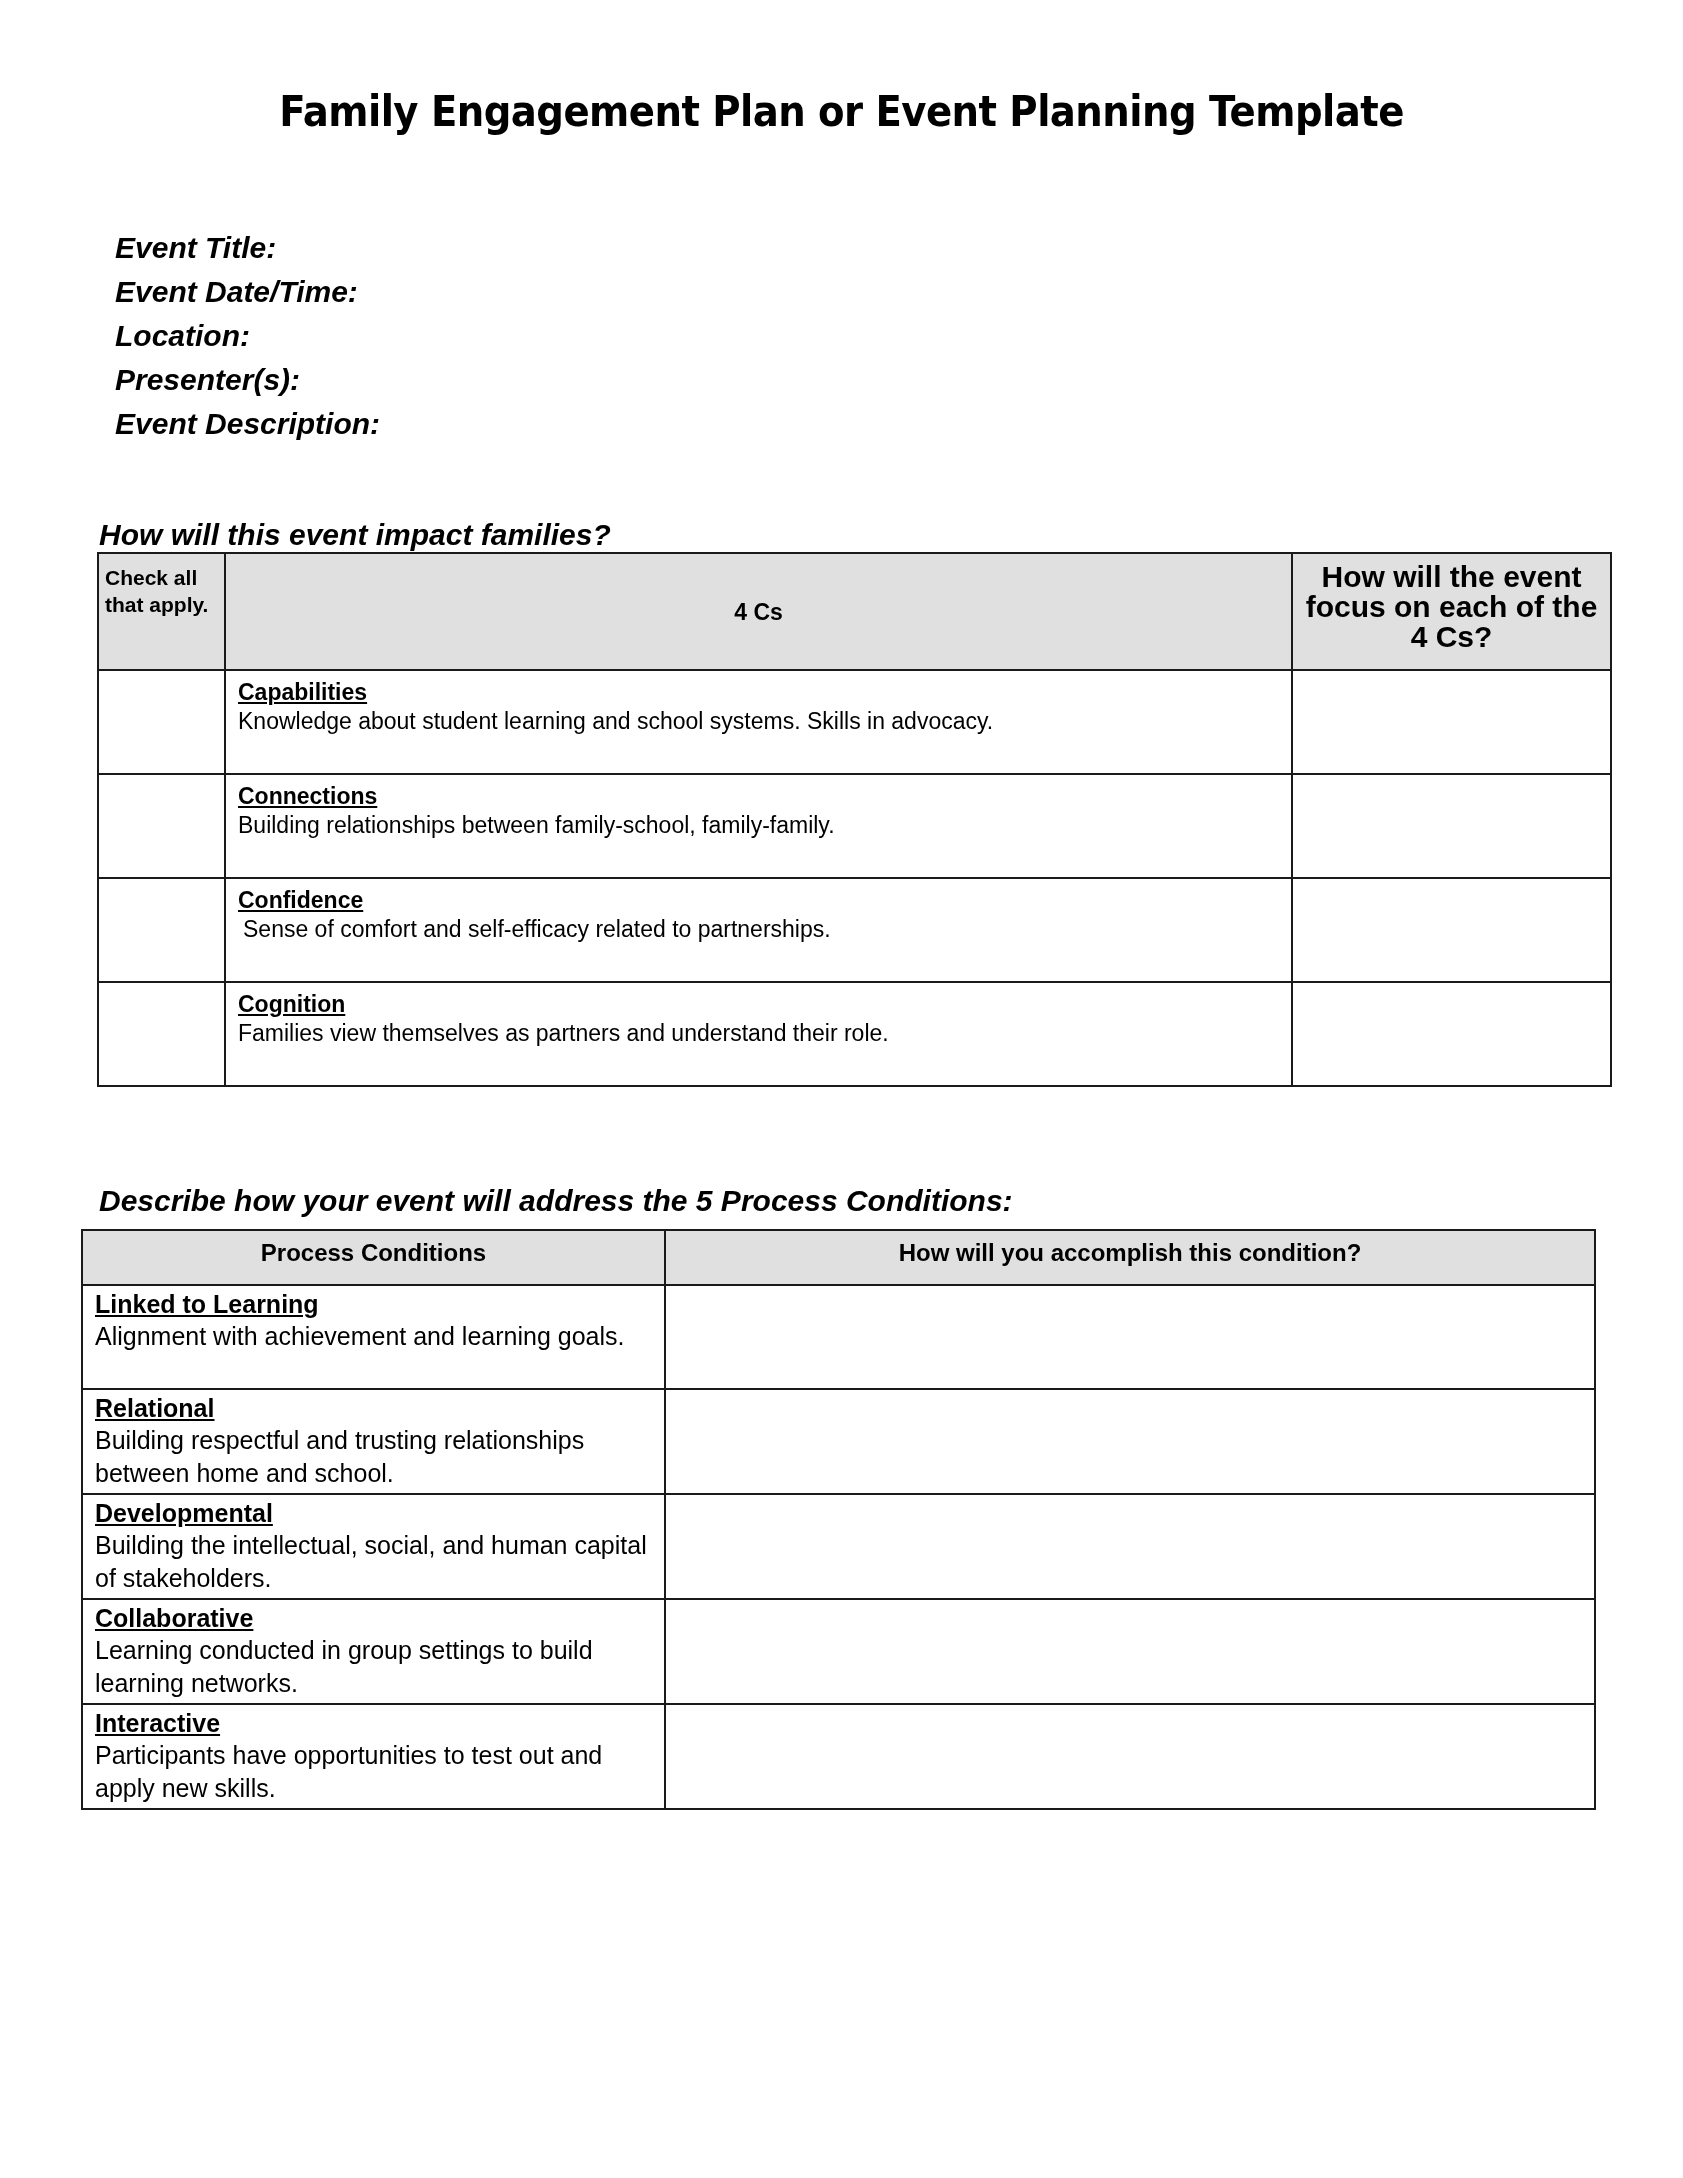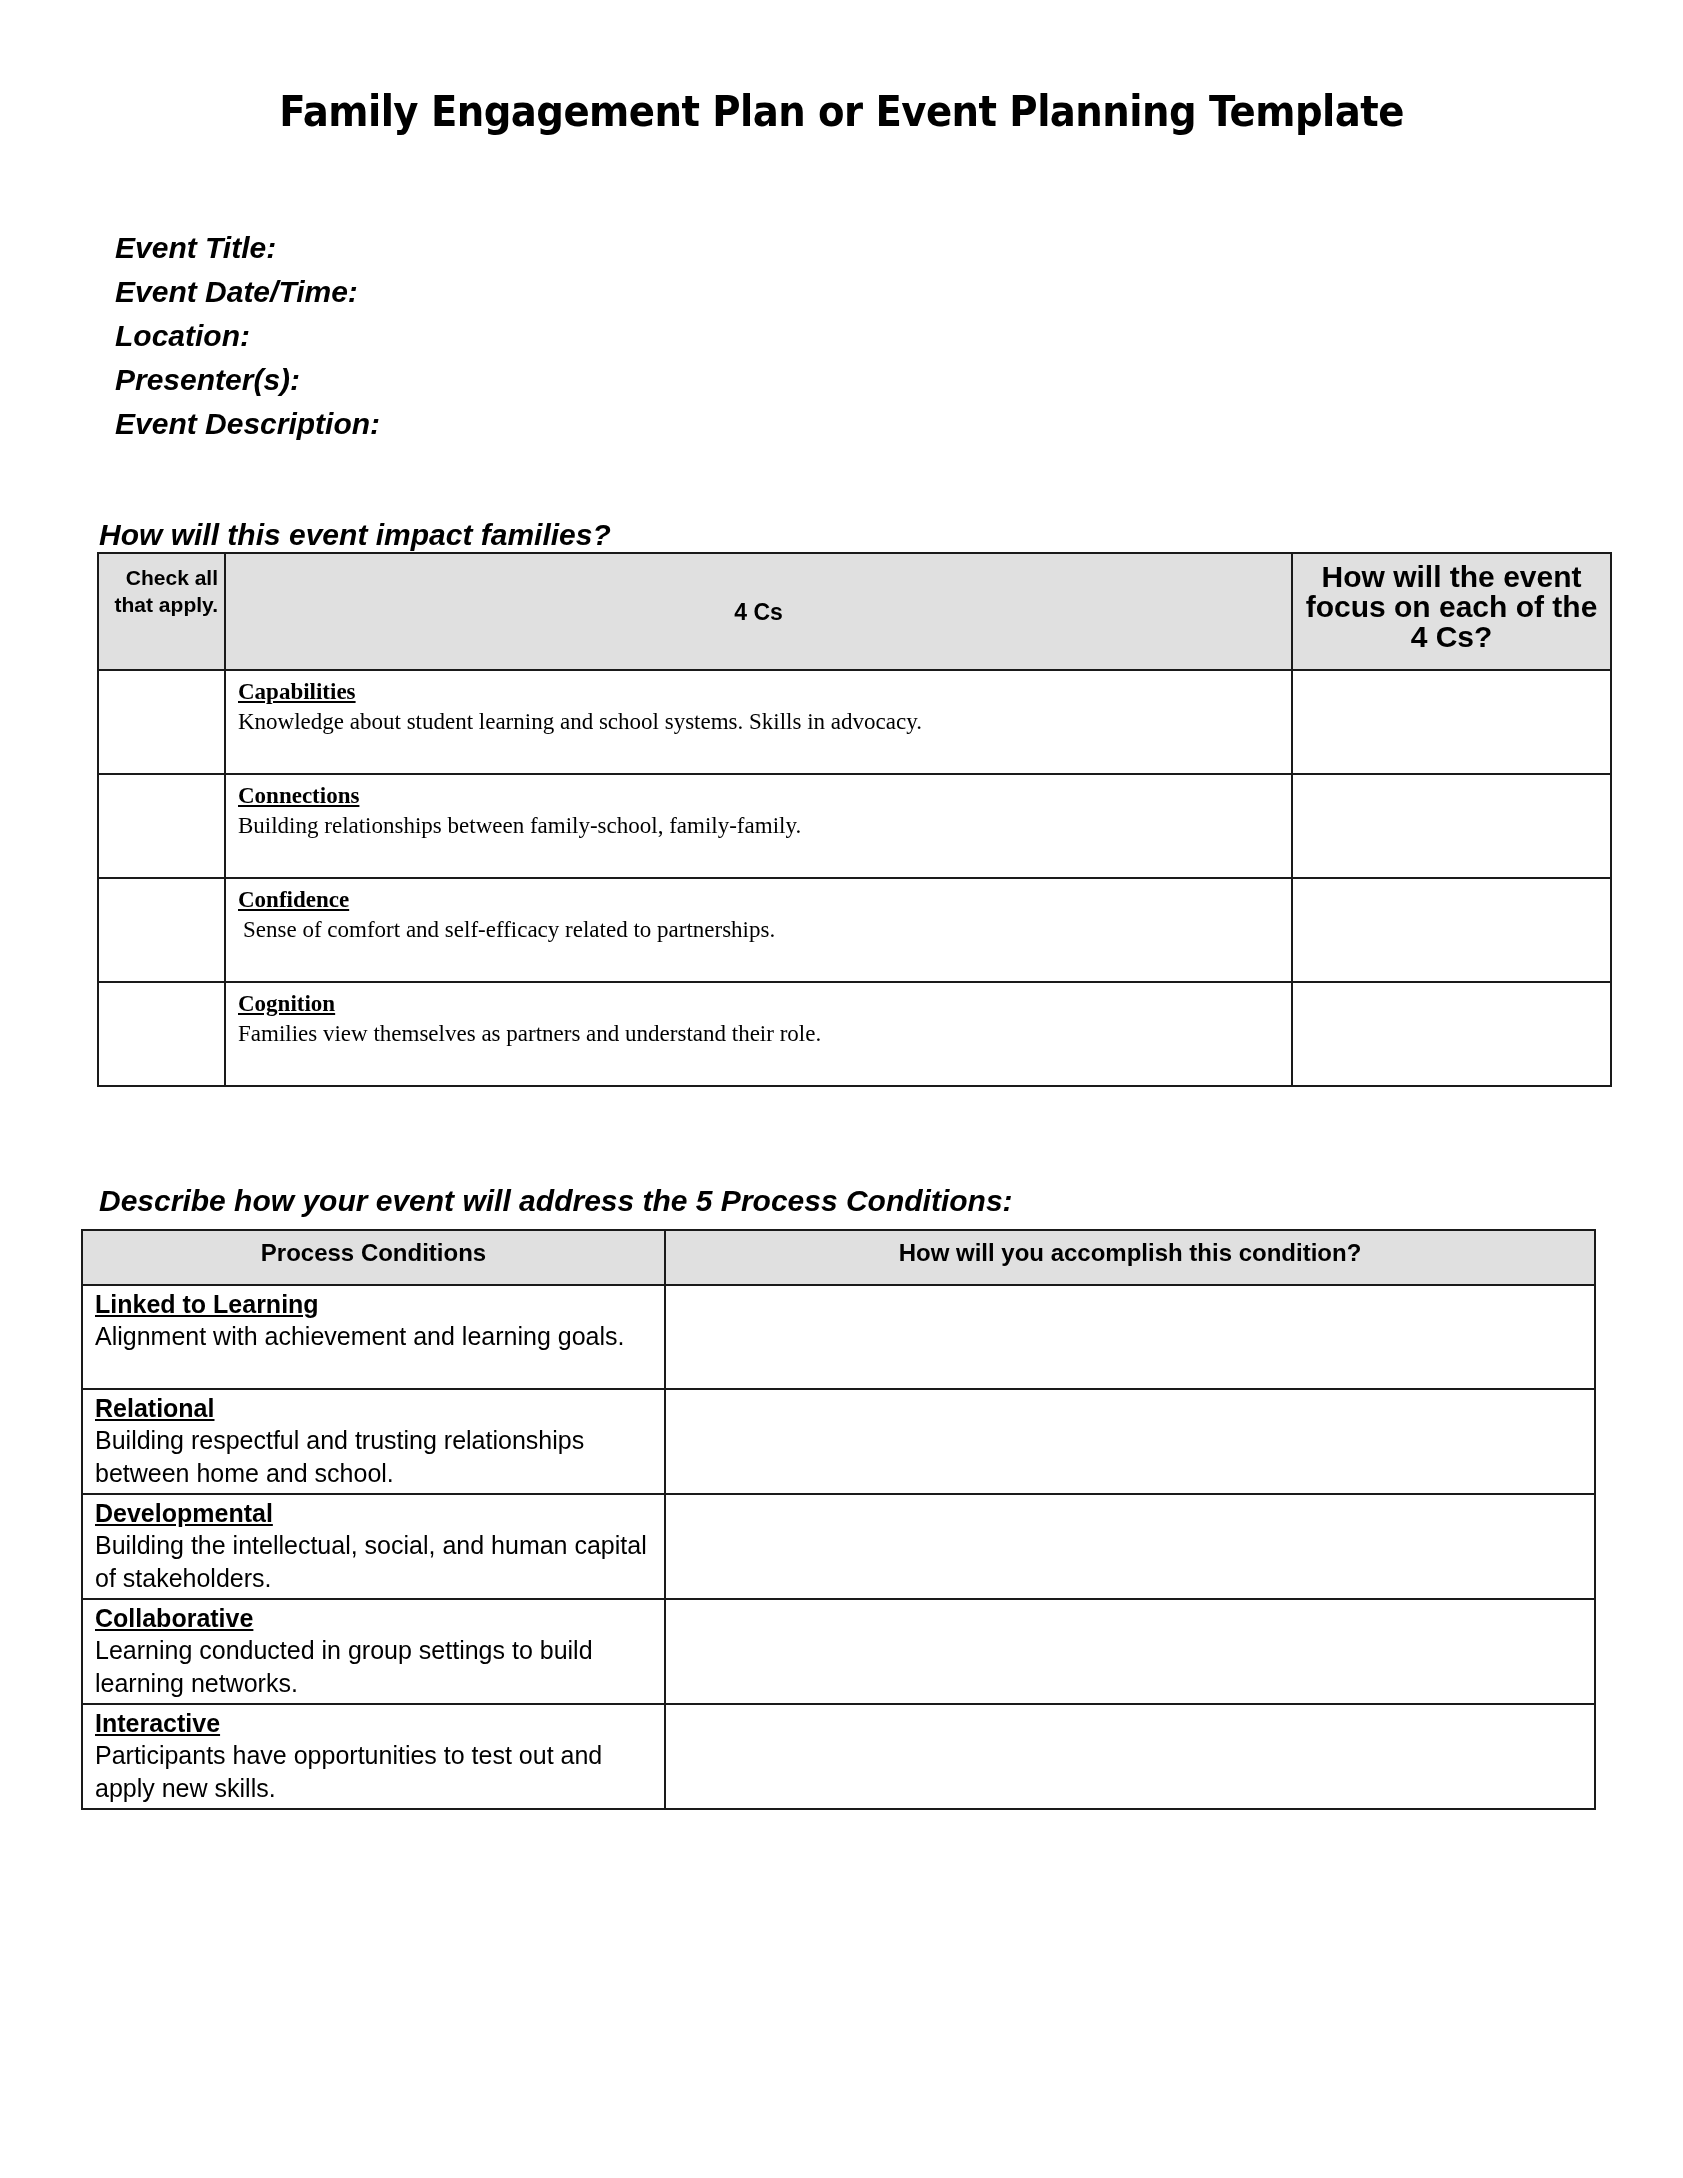--- a/index.html
+++ b/index.html
@@ -91,21 +91,21 @@
   #table-4cs {
     left: 97px;
     top: 552px;
     width: 1513px;
   }
   #table-4cs col.c-check  { width: 127px; }
   #table-4cs col.c-desc   { width: 1067px; }
   #table-4cs col.c-focus  { width: 319px; }
 
   #table-4cs th.h-check {
-    text-align: right;
+    text-align: left;
     font-size: 21px;
     font-weight: bold;
     line-height: 27px;
     padding: 10px 6px 0 6px;
     height: 117px;
     box-sizing: border-box;
   }
   #table-4cs th.h-center {
     text-align: center;
     font-size: 23px;
@@ -120,21 +120,21 @@
     text-align: center;
     font-size: 30px;
     font-weight: bold;
     line-height: 30px;
     height: 117px;
     box-sizing: border-box;
     padding: 8px 12px 4px 12px;
     vertical-align: top;
   }
   #table-4cs td.cell-check { height: 104px; box-sizing: border-box; }
-  #table-4cs td.cell-desc  { height: 104px; box-sizing: border-box; padding: 6px 10px 15px 12px; font-family: Liberation Serif, serif; }
+  #table-4cs td.cell-desc  { height: 104px; box-sizing: border-box; padding: 6px 10px 15px 12px; }
   #table-4cs td.cell-focus { height: 104px; box-sizing: border-box; }
 
   .c-label {
     font-weight: bold;
     font-size: 23px;
     line-height: 30px;
     text-decoration: underline;
     display: inline-block;
   }
   .c-body {

